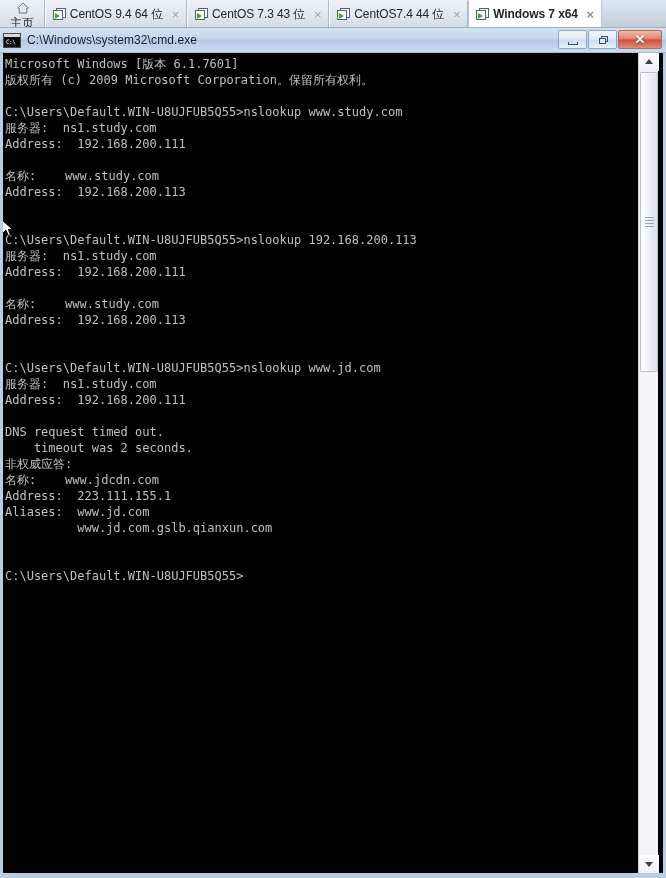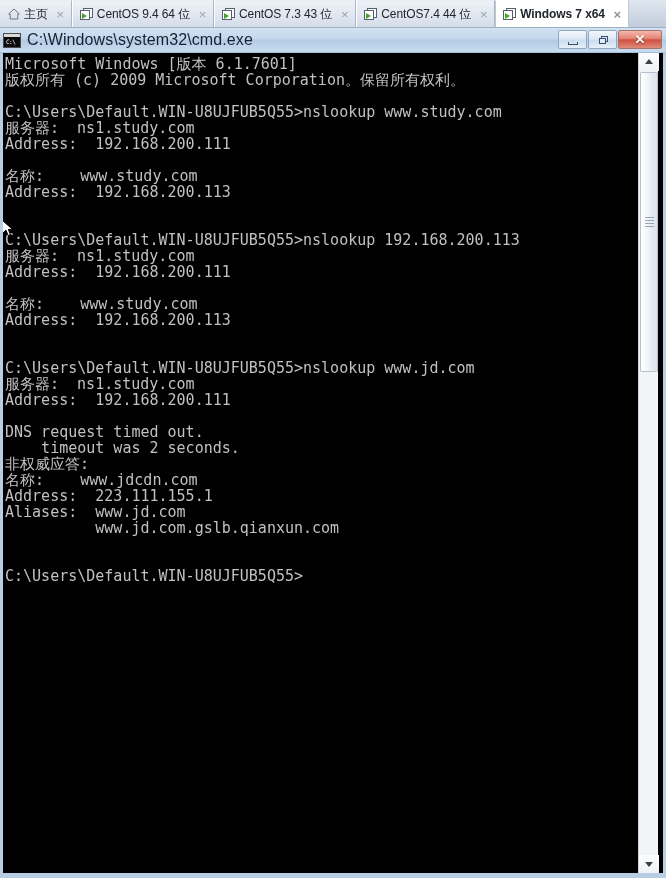--- a/index.html
+++ b/index.html
@@ -36,21 +36,21 @@
     box-sizing: border-box;
     background: linear-gradient(to bottom, #eef2f7 0%, #e2e8f0 50%, #d4dce7 100%);
     border-left: 1px solid #ffffff;
     border-right: 1px solid #a8b6c7;
     border-top: 1px solid #e9eef4;
     color: #21262c;
     font-size: 12px;
     white-space: nowrap;
     cursor: default;
   }
-  .tab:first-child { border-left: none; }
+  .tab:first-child { border-left: none; flex-direction: column; }
   .tab.active {
     background: #ffffff;
     border-top: 1px solid #ffffff;
     border-left: 1px solid #bcc8d6;
     border-right: 1px solid #bcc8d6;
     font-weight: bold;
     z-index: 3;
   }
   .tab-label { margin: 0 6px 0 3px; letter-spacing: -0.1px; }
   .tab-close {
@@ -122,21 +122,21 @@
     position: absolute; left: 0; top: 0; right: 0; height: 3px;
     background: #d8d8d8;
   }
   .title-ico .cx {
     position: absolute; left: 2px; top: 5px;
     color: #ffffff; font-size: 6px; line-height: 6px;
     font-family: "DejaVu Sans Mono", monospace;
     letter-spacing: -0.5px;
   }
   .title-text {
-    font-size: 16px;
+    font-size: 12px;
     color: #16212e;
     letter-spacing: 0.1px;
   }
   .wbtns {
     position: absolute;
     right: 4px; top: 2px;
     display: flex;
     gap: 1px;
   }
   .wbtn {
@@ -191,21 +191,21 @@
     overflow: hidden;
   }
   .console {
     position: absolute;
     left: 0; top: 0;
     width: 632px;
     height: 820px;
     background: #000000;
     color: #c0c0c0;
     font-family: "DejaVu Sans Mono", "Liberation Mono", monospace;
-    font-size: 15px;
+    font-size: 12px;
     line-height: 16px;
     padding: 3px 0 0 2px;
     box-sizing: border-box;
     white-space: pre;
     overflow: hidden;
   }
   .console .line { height: 16px; }
   .console .blank { height: 16px; }
 
   

